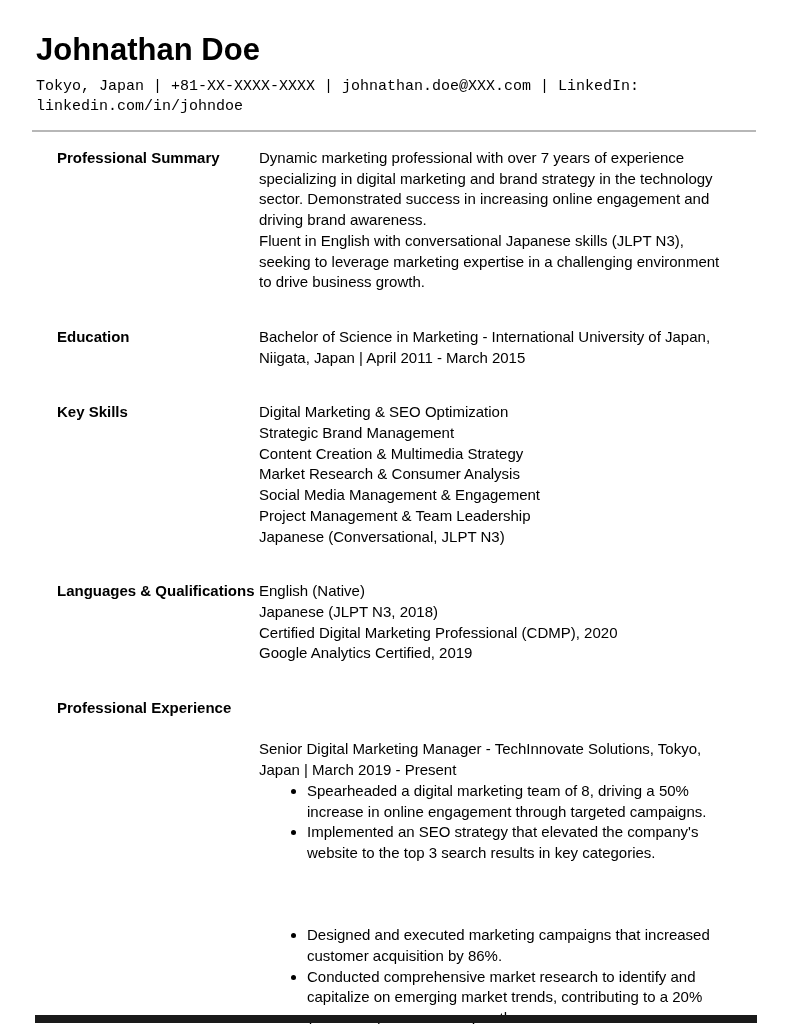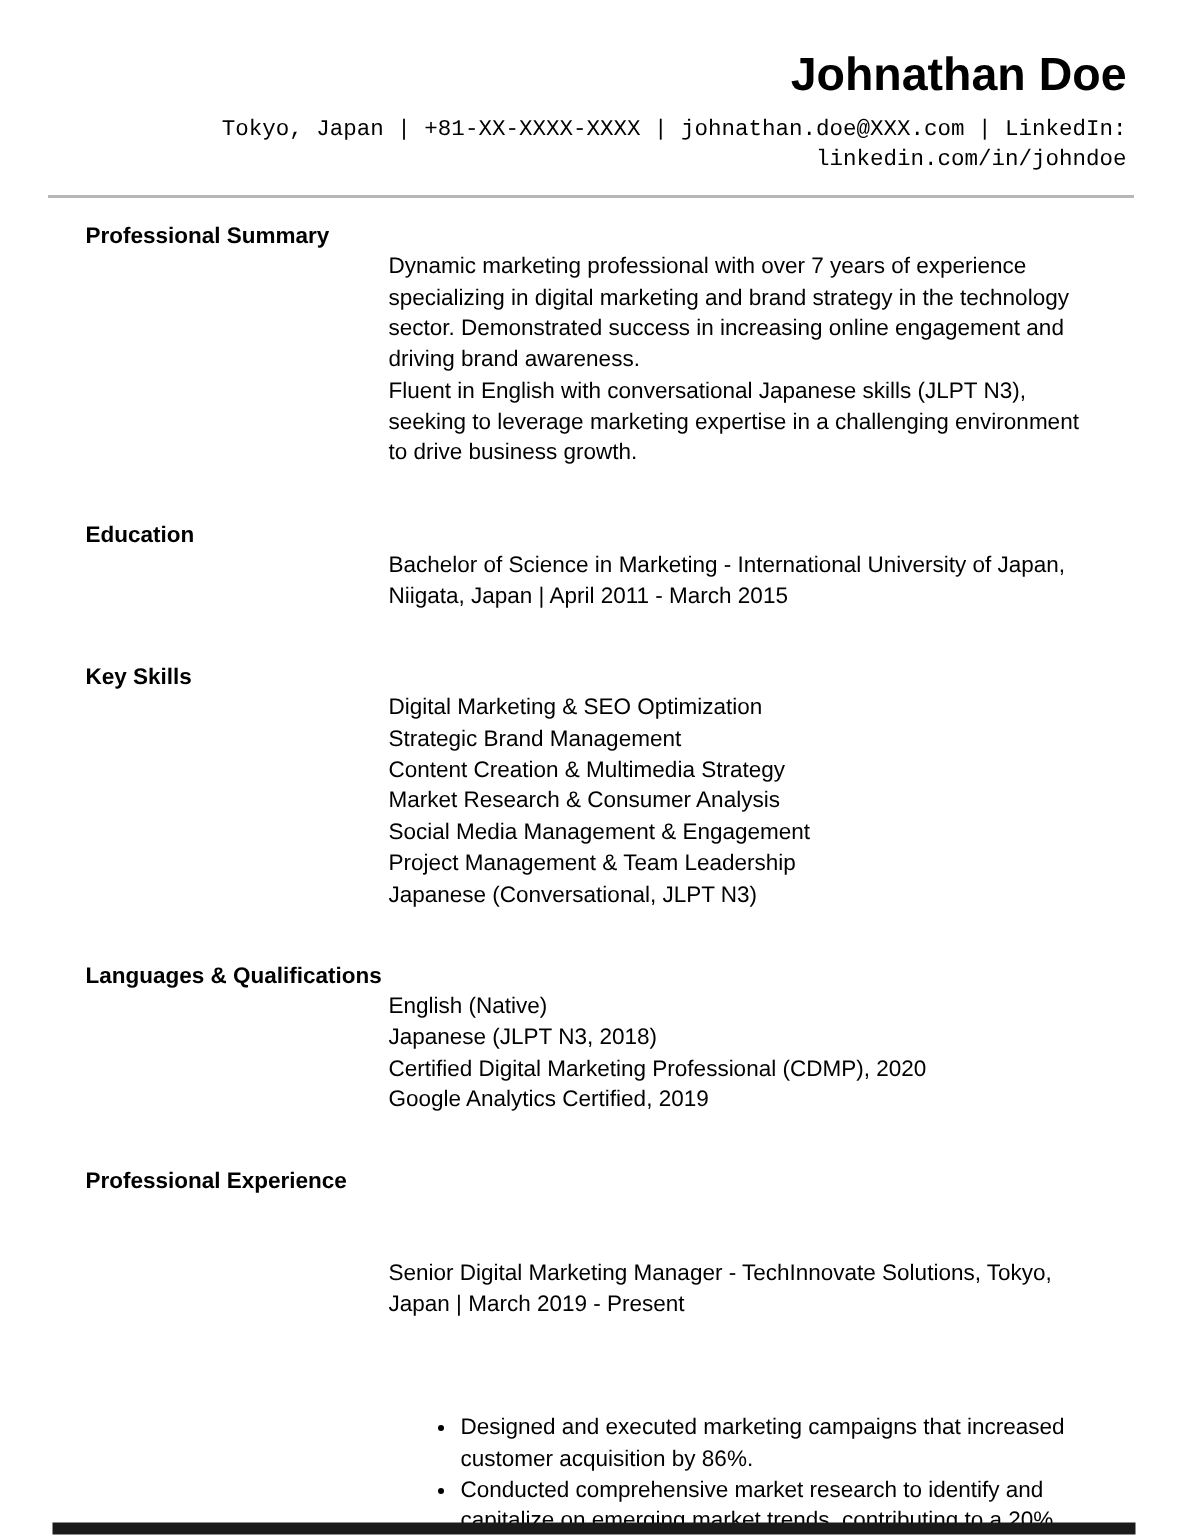--- a/index.html
+++ b/index.html
@@ -6,21 +6,21 @@
   html, body { width: 787px; height: 1024px; }
   body {
     position: relative;
     background: #ffffff;
     color: #000000;
     font-family: "Liberation Sans", "DejaVu Sans", sans-serif;
     overflow: hidden;
   }
   .page { position: relative; width: 787px; height: 1024px; }
 
-  .header { padding: 32px 36px 0 36px; text-align: right; }
+  .header { padding: 32px 36px 0 36px; }
   .name {
     font-size: 31px;
     font-weight: bold;
     line-height: 36px;
     letter-spacing: 0;
   }
   .contact {
     margin-top: 9px;
     font-size: 15px;
     line-height: 20px;
@@ -42,21 +42,20 @@
     font-size: 15px;
     font-weight: bold;
     line-height: 20.7px;
     margin-left: 16px;
   }
   .section-content {
     font-size: 15px;
     line-height: 20.7px;
     white-space: pre-line;
     max-width: 492px;
-    margin-top: 20px;
   }
   .job { white-space: normal; }
   .job + .job { margin-top: 20px; }
   .job-title { white-space: pre-line; }
   .job ul {
     list-style: disc outside;
     padding-left: 48px;
   }
   .job li { white-space: pre-line; }
 
@@ -110,20 +109,26 @@
 Japanese (JLPT N3, 2018)
 Certified Digital Marketing Professional (CDMP), 2020
 Google Analytics Certified, 2019</div>
 
     <div class="section-label">Professional Experience</div>
     <div class="section-content job-list">
 
       <div class="job">
         <div class="job-title">Senior Digital Marketing Manager - TechInnovate Solutions, Tokyo,
 Japan | March 2019 - Present</div>
+        <ul>
+          <li>Spearheaded a digital marketing team of 8, driving a 50%
+increase in online engagement through targeted campaigns.</li>
+          <li>Implemented an SEO strategy that elevated the company's
+website to the top 3 search results in key categories.</li>
+        </ul>
       </div>
 
       <div class="job">
         <ul>
           <li>Designed and executed marketing campaigns that increased
 customer acquisition by 86%.</li>
           <li>Conducted comprehensive market research to identify and
 capitalize on emerging market trends, contributing to a 20%
 year-over-year revenue growth.</li>
         </ul>

